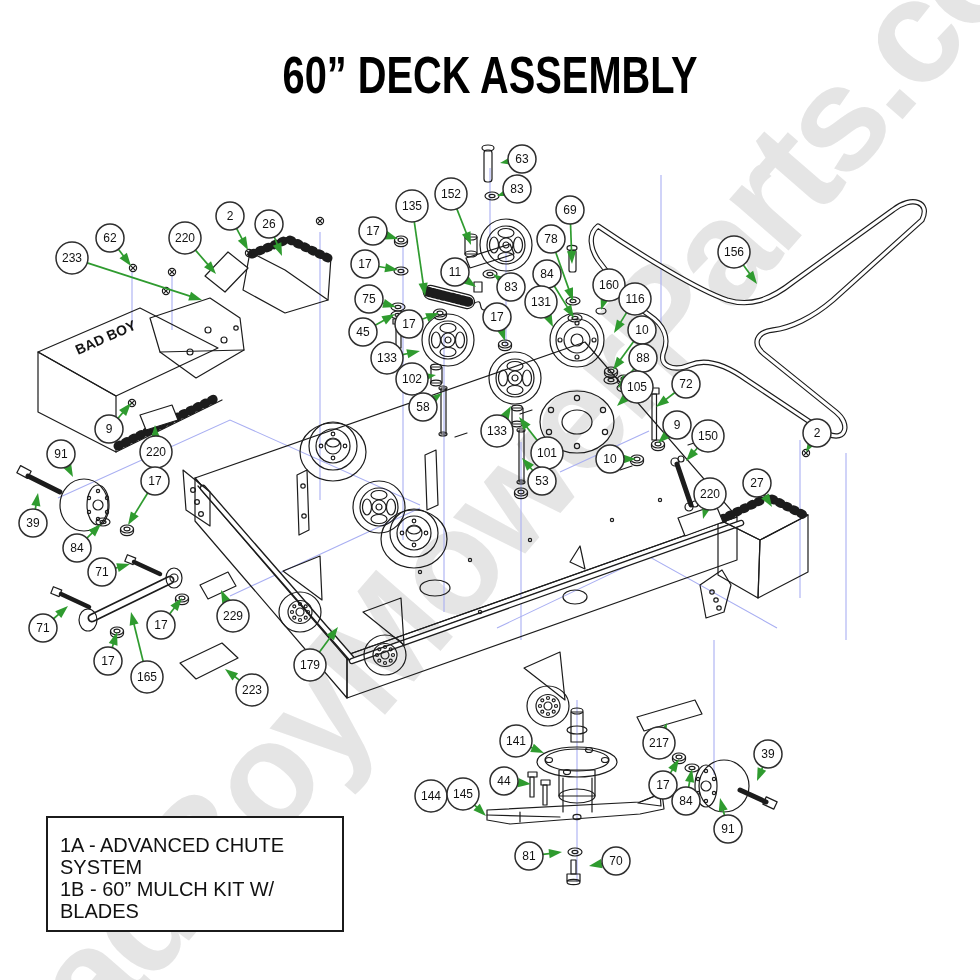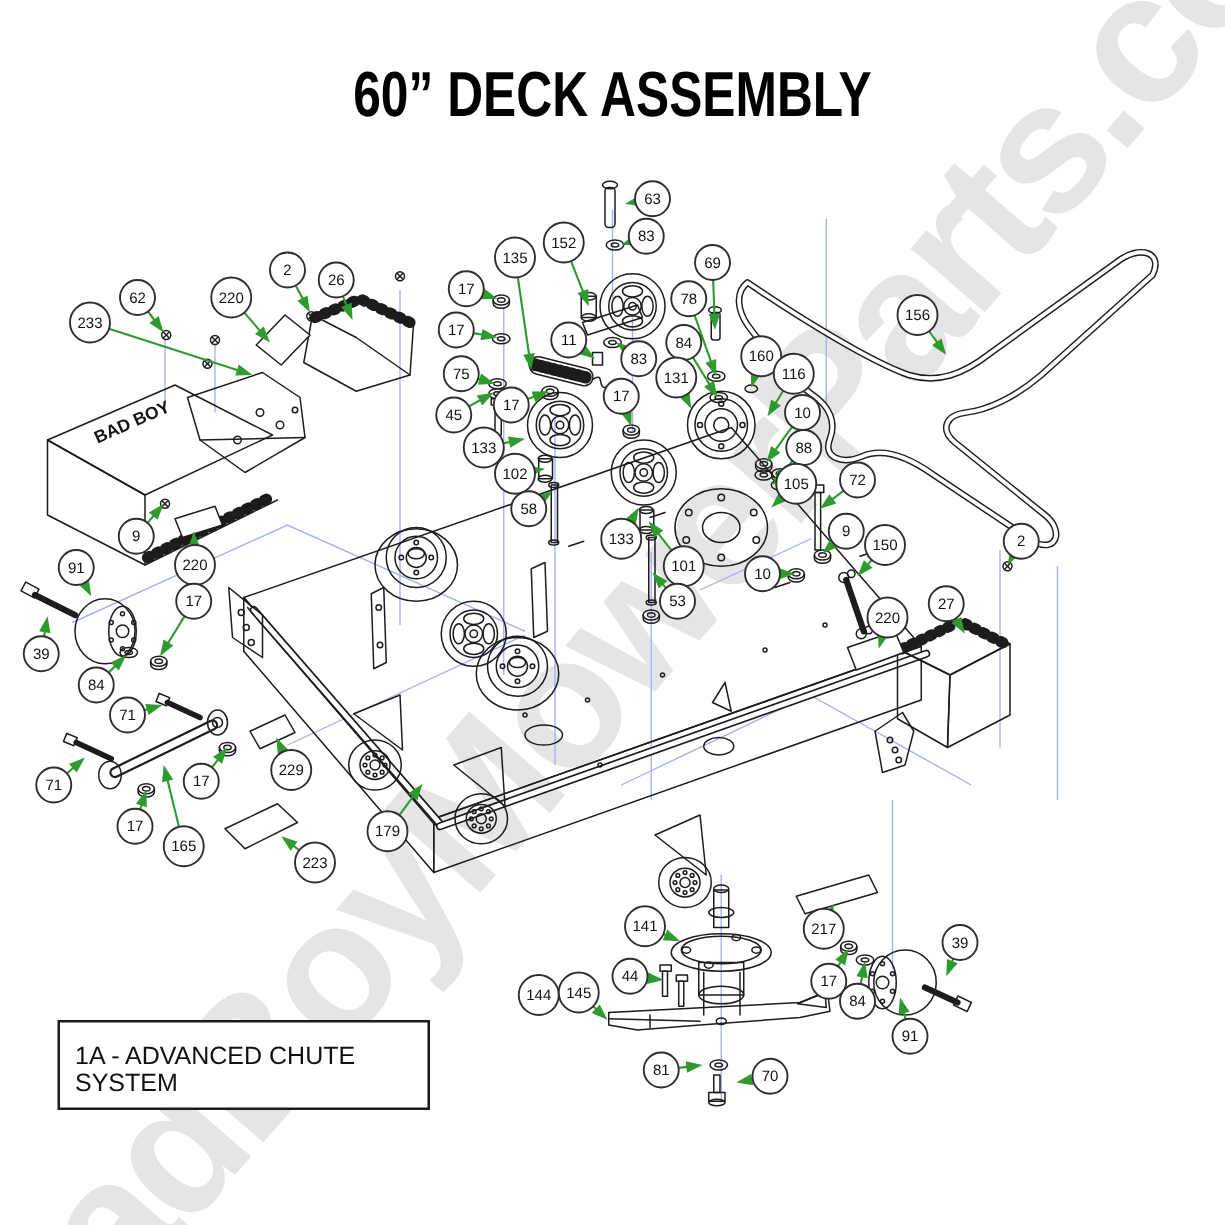--- a/index.html
+++ b/index.html
@@ -777,14 +777,15 @@
         </g>
         <g>
           <circle cx="768" cy="754" r="14" class="balloon"></circle>
           <text x="768" y="758.2" class="balloon-num">39</text>
         </g>
       </g>
   </svg>
 
   <div class="legend">
     <div>1A - ADVANCED CHUTE SYSTEM</div>
+    <div>1B - 60” MULCH KIT W/ BLADES</div>
   </div>
 </div>
 
 </body></html>

